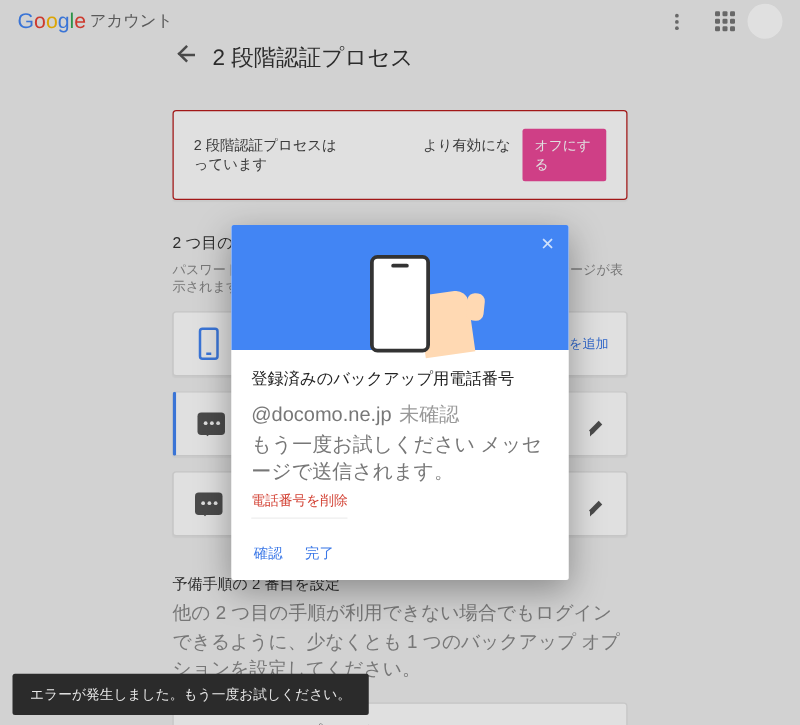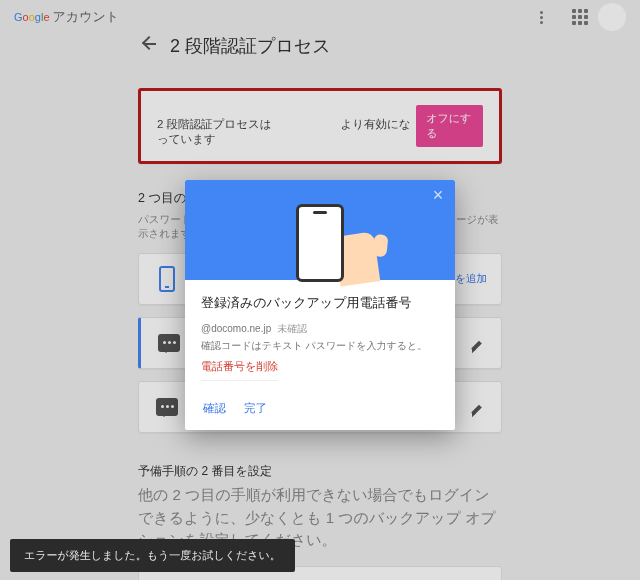--- a/index.html
+++ b/index.html
@@ -1,33 +1,33 @@
 <!DOCTYPE html>
 <html><head>
 <meta charset="utf-8">
 <style>
 *{margin:0;padding:0;box-sizing:border-box;font-family:"Hiragino Kaku Gothic ProN","メイリオ",Arial,sans-serif}
 body{width:640px;height:580px;background:#efefef;color:#333;overflow:hidden;position:relative}
 .header{display:flex;align-items:center;height:34px;padding:0 14px;background:#efefef}
-.logo-g{font-size:11px;font-weight:500}
+.logo-g{font-size:17px;font-weight:500}
 .c-b{color:#4285F4}.c-r{color:#EA4335}.c-y{color:#FBBC05}.c-g{color:#34A853}
 .logo-suffix{font-size:13px;color:#666;margin-left:3px}
 .hspace{flex:1}
 .kebab{width:18px;height:18px;display:flex;flex-direction:column;align-items:center;justify-content:center;gap:2px;margin-right:22px}
 .kebab span{width:3px;height:3px;background:#777;border-radius:50%}
 .apps{display:grid;grid-template-columns:repeat(3,4px);grid-template-rows:repeat(3,4px);gap:2px;margin-right:10px}
 .apps span{background:#777;border-radius:1px}
 .avatar{width:28px;height:28px;border-radius:50%;background:#fff}
 .titlebar{display:flex;align-items:flex-start;height:38px;padding-left:140px;background:#efefef}
 .back{width:20px;height:20px;margin-right:10px;position:relative}
 .back::before{content:"";position:absolute;left:4px;top:4px;width:8px;height:8px;border-left:2px solid #555;border-bottom:2px solid #555;transform:rotate(45deg)}
 .back::after{content:"";position:absolute;left:4px;top:9px;width:12px;height:2px;background:#555}
 .title{font-size:18px;color:#333}
 .content{padding:0 138px}
-.card{background:#fff;border:3px solid #b91c1c;border-radius:3px;padding:14px 16px;margin-top:16px;display:flex;align-items:flex-end;box-shadow:0 1px 1px rgba(0,0,0,.04)}
+.card{background:#fff;border:1px solid #b91c1c;border-radius:3px;padding:14px 16px;margin-top:16px;display:flex;align-items:center;box-shadow:0 1px 1px rgba(0,0,0,.04)}
 .card-text{font-size:11.5px;color:#444}
 .btn-off{background:#ec4899;color:#fff;font-size:11px;padding:6px 10px;border-radius:2px;margin-left:auto}
 .section-head{font-size:12.5px;color:#333;margin-top:26px}
 .section-sub{font-size:10.5px;color:#888;margin-top:6px}
 .section-sub a{color:#3b78e7;text-decoration:none}
 .item{background:#fff;border:1px solid #e2e2e2;border-radius:3px;height:52px;margin-top:12px;display:flex;align-items:center;padding:0 14px;box-shadow:0 1px 1px rgba(0,0,0,.04)}
 .item.sel{border-left:3px solid #4285F4}
 .ico-box{width:28px;height:34px;display:flex;align-items:center;justify-content:center}
 .phone-ico{width:16px;height:26px;border:2px solid #4285F4;border-radius:3px;position:relative}
 .phone-ico::after{content:"";position:absolute;bottom:2px;left:50%;transform:translateX(-50%);width:4px;height:2px;background:#4285F4}
@@ -49,21 +49,21 @@
 .overlay{position:absolute;inset:0;background:rgba(0,0,0,.12);display:flex;align-items:flex-start;justify-content:center;padding-top:180px}
 .modal{width:270px;background:#fff;border-radius:2px;box-shadow:0 8px 28px rgba(0,0,0,.35);overflow:hidden}
 .modal-hero{height:100px;background:#4285F4;position:relative;display:flex;align-items:flex-end;justify-content:center}
 .close-x{position:absolute;right:8px;top:6px;width:18px;height:18px;color:#cfe1fb;font-size:18px;line-height:18px;text-align:center;cursor:pointer}
 .hero-phone{width:48px;height:78px;background:#fff;border:3px solid #333;border-radius:6px;position:relative;margin-bottom:-2px}
 .hero-phone::before{content:"";position:absolute;top:4px;left:50%;transform:translateX(-50%);width:14px;height:3px;background:#333;border-radius:2px}
 .hero-hand{position:absolute;right:78px;bottom:-4px;width:40px;height:50px;background:#ffd9b3;border-radius:10px 10px 0 0;transform:rotate(-8deg)}
 .hero-hand::after{content:"";position:absolute;right:-12px;top:4px;width:14px;height:22px;background:#ffd9b3;border-radius:6px;transform:rotate(14deg)}
 .modal-body{padding:14px 16px 8px}
 .m-title{font-size:13px;color:#222;margin-bottom:10px}
-.m-line{font-size:10px;color:#777;margin-bottom:3px}
+.m-line{font-size:16px;color:#777;margin-bottom:3px}
 .m-unv{color:#999;margin-left:6px}
 .m-del{display:inline-block;margin-top:1px;font-size:11px;color:#d23f31;border-bottom:1px solid #eee;padding-bottom:6px}
 .modal-actions{display:flex;justify-content:flex-start;gap:18px;padding:12px 18px 14px}
 .modal-actions span{color:#3b78e7;font-size:11.5px;cursor:pointer}
 .toast{position:absolute;left:10px;bottom:8px;background:#2b2b2b;color:#e8e8e8;font-size:11px;padding:9px 14px;border-radius:2px}
 </style>
 </head>
 <body>
 
 <div class="header">
@@ -155,21 +155,21 @@
     <div class="modal-hero">
       <div class="close-x">×</div>
       <div class="hero-hand"></div>
       <div class="hero-phone"></div>
     </div>
     <div class="modal-body">
       <div class="m-title">登録済みのバックアップ用電話番号</div>
       <div class="m-line">
         <span>@docomo.ne.jp</span><span class="m-unv">未確認</span>
       </div>
-      <div class="m-line">確認コードはテキスト パスワードを入力すると。</div>
+      <div class="m-line">もう一度お試しください メッセージで送信されます。</div>
       <span class="m-del">電話番号を削除</span>
     </div>
     <div class="modal-actions">
       <span>確認</span>
       <span>完了</span>
     </div>
   </div>
 </div>
 
 <div class="toast">エラーが発生しました。もう一度お試しください。</div>

